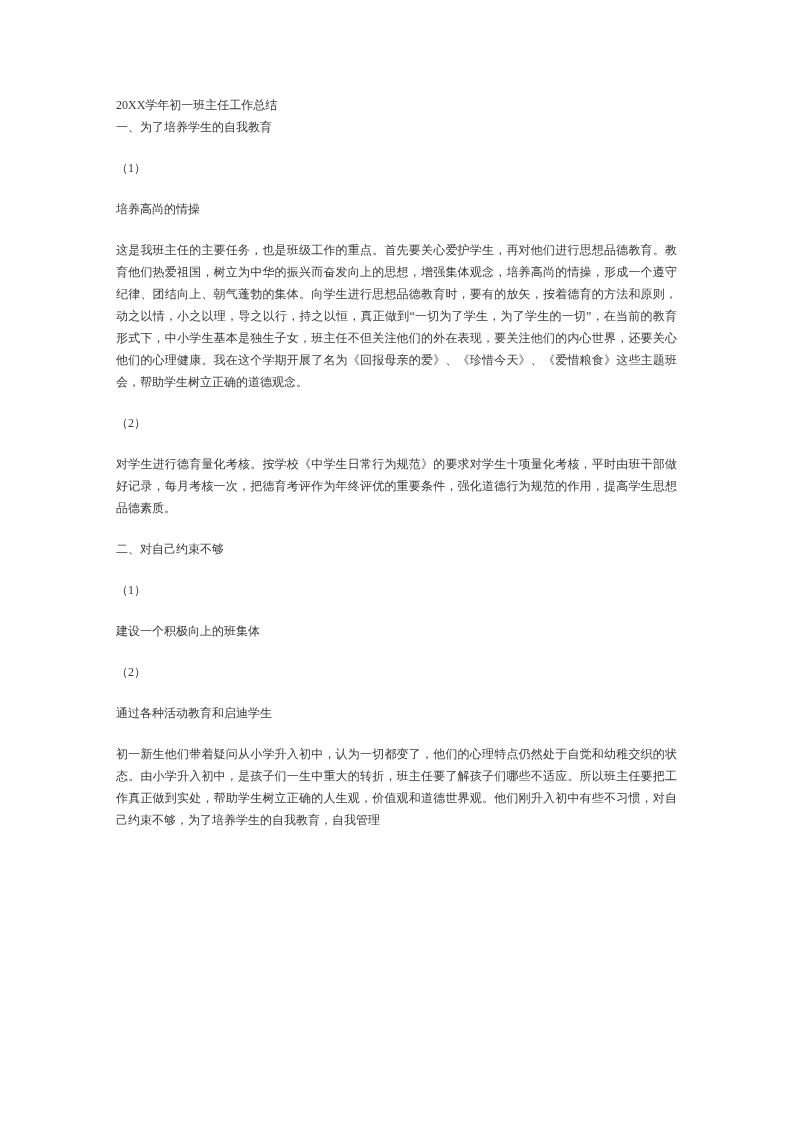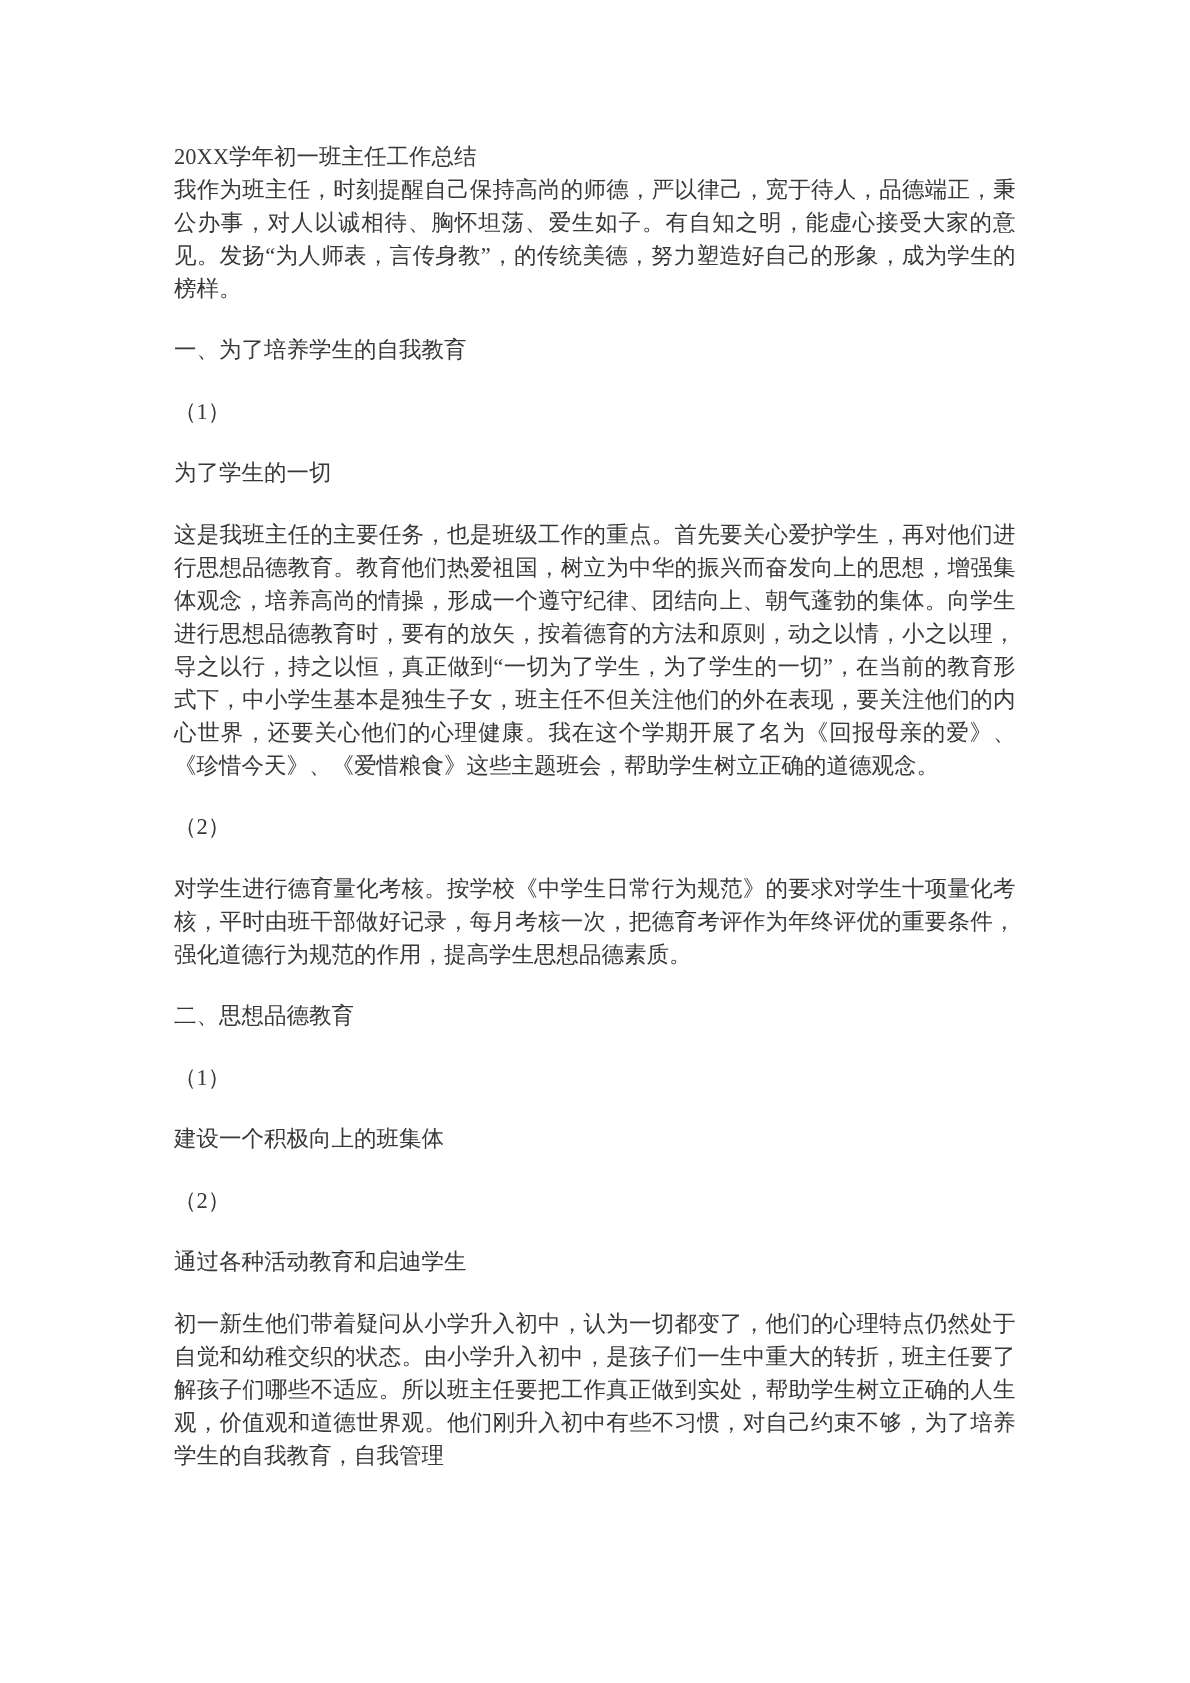--- a/index.html
+++ b/index.html
@@ -12,42 +12,41 @@
     height: 1122px;
     overflow: hidden;
   }
   .page {
     box-sizing: content-box;
     width: 561px;
     padding: 94px 116px 40px 116px;
   }
   .doc-block {
     font-family: "Liberation Serif", "DejaVu Serif", serif;
-    font-size: 15px;
+    font-size: 12px;
     line-height: 22px;
     color: #383838;
     text-align: justify;
     margin: 0 0 19px 0;
     word-break: break-all;
   }
   .doc-title {
     margin-bottom: 0;
   }
 </style>
 </head>
 <body style="background: rgb(255, 255, 255);">
 
 <div class="page">
   <p class="doc-block doc-title">20XX学年初一班主任工作总结</p>
-  <p class="doc-block">我作为班主任，时刻提醒自己保持高尚的师德，严以律己，宽于待人，品德端正，秉公办事，对人以诚相待、胸怀坦荡、爱生如子。有自知之明，能虚心接受大家的意见。发扬“为人师表，言传身教”，的传统美德，努力塑造好自己的形象，成为学生的榜样。</p>
   <p class="doc-block">一、为了培养学生的自我教育</p>
   <p class="doc-block">（1）</p>
-  <p class="doc-block">为了学生的一切</p>
+  <p class="doc-block">培养高尚的情操</p>
   <p class="doc-block">这是我班主任的主要任务，也是班级工作的重点。首先要关心爱护学生，再对他们进行思想品德教育。教育他们热爱祖国，树立为中华的振兴而奋发向上的思想，增强集体观念，培养高尚的情操，形成一个遵守纪律、团结向上、朝气蓬勃的集体。向学生进行思想品德教育时，要有的放矢，按着德育的方法和原则，动之以情，小之以理，导之以行，持之以恒，真正做到“一切为了学生，为了学生的一切”，在当前的教育形式下，中小学生基本是独生子女，班主任不但关注他们的外在表现，要关注他们的内心世界，还要关心他们的心理健康。我在这个学期开展了名为《回报母亲的爱》、《珍惜今天》、《爱惜粮食》这些主题班会，帮助学生树立正确的道德观念。</p>
   <p class="doc-block">（2）</p>
   <p class="doc-block">对学生进行德育量化考核。按学校《中学生日常行为规范》的要求对学生十项量化考核，平时由班干部做好记录，每月考核一次，把德育考评作为年终评优的重要条件，强化道德行为规范的作用，提高学生思想品德素质。</p>
-  <p class="doc-block">二、思想品德教育</p>
+  <p class="doc-block">二、对自己约束不够</p>
   <p class="doc-block">（1）</p>
   <p class="doc-block">建设一个积极向上的班集体</p>
   <p class="doc-block">（2）</p>
   <p class="doc-block">通过各种活动教育和启迪学生</p>
   <p class="doc-block">初一新生他们带着疑问从小学升入初中，认为一切都变了，他们的心理特点仍然处于自觉和幼稚交织的状态。由小学升入初中，是孩子们一生中重大的转折，班主任要了解孩子们哪些不适应。所以班主任要把工作真正做到实处，帮助学生树立正确的人生观，价值观和道德世界观。他们刚升入初中有些不习惯，对自己约束不够，为了培养学生的自我教育，自我管理</p>
 </div>
 
 </body></html>

